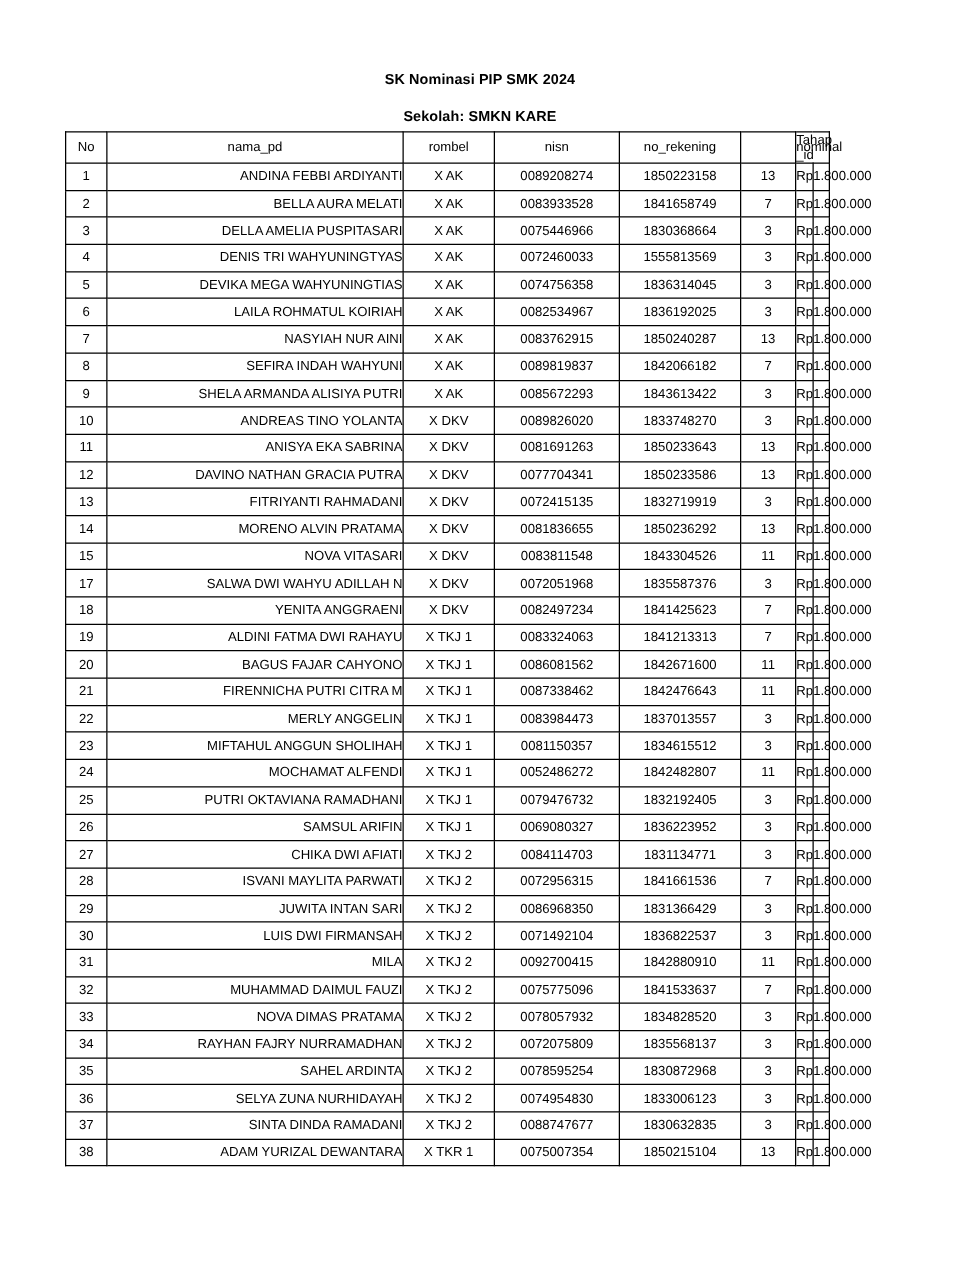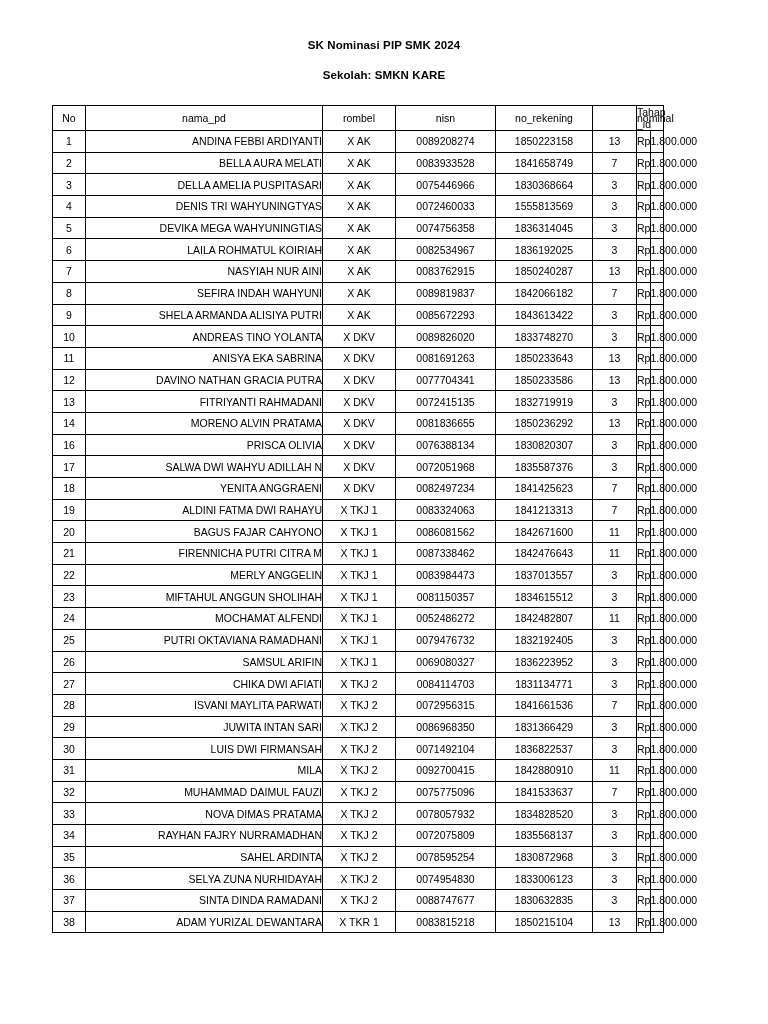--- a/index.html
+++ b/index.html
@@ -16,21 +16,21 @@
     color: #000000;
     overflow: hidden;
   }
   .page {
     position: relative;
     width: 768px;
     height: 1024px;
     padding: 0;
   }
   .titles {
-    padding-top: 38px;
+    padding-top: 57px;
     text-align: center;
   }
   .title-main {
     font-size: 11.5px;
     font-weight: bold;
     letter-spacing: 0.1px;
     line-height: 14px;
   }
   .title-sub {
     font-size: 11.5px;
@@ -238,26 +238,26 @@
             <td class="c-no">14</td>
             <td class="c-nama">MORENO ALVIN PRATAMA</td>
             <td class="c-romb">X DKV</td>
             <td class="c-nisn">0081836655</td>
             <td class="c-rek">1850236292</td>
             <td class="c-tahap">13</td>
             <td class="c-rp">Rp</td>
             <td class="c-nom">1.800.000</td>
           </tr>
           <tr>
-            <td class="c-no">16</td>
-            <td class="c-nama">PRISCA OLIVIA</td>
-            <td class="c-romb">X DKV</td>
-            <td class="c-nisn">0076388134</td>
-            <td class="c-rek">1830820307</td>
-            <td class="c-tahap">3</td>
+            <td class="c-no">15</td>
+            <td class="c-nama">NOVA VITASARI</td>
+            <td class="c-romb">X DKV</td>
+            <td class="c-nisn">0083811548</td>
+            <td class="c-rek">1843304526</td>
+            <td class="c-tahap">11</td>
             <td class="c-rp">Rp</td>
             <td class="c-nom">1.800.000</td>
           </tr>
           <tr>
             <td class="c-no">17</td>
             <td class="c-nama">SALWA DWI WAHYU ADILLAH N</td>
             <td class="c-romb">X DKV</td>
             <td class="c-nisn">0072051968</td>
             <td class="c-rek">1835587376</td>
             <td class="c-tahap">3</td>
@@ -461,21 +461,21 @@
             <td class="c-nisn">0088747677</td>
             <td class="c-rek">1830632835</td>
             <td class="c-tahap">3</td>
             <td class="c-rp">Rp</td>
             <td class="c-nom">1.800.000</td>
           </tr>
           <tr>
             <td class="c-no">38</td>
             <td class="c-nama">ADAM YURIZAL DEWANTARA</td>
             <td class="c-romb">X TKR 1</td>
-            <td class="c-nisn">0083815218</td>
+            <td class="c-nisn">0075007354</td>
             <td class="c-rek">1850215104</td>
             <td class="c-tahap">13</td>
             <td class="c-rp">Rp</td>
             <td class="c-nom">1.800.000</td>
           </tr>
         </tbody>
     </table>
   </div>
 
 </div>

